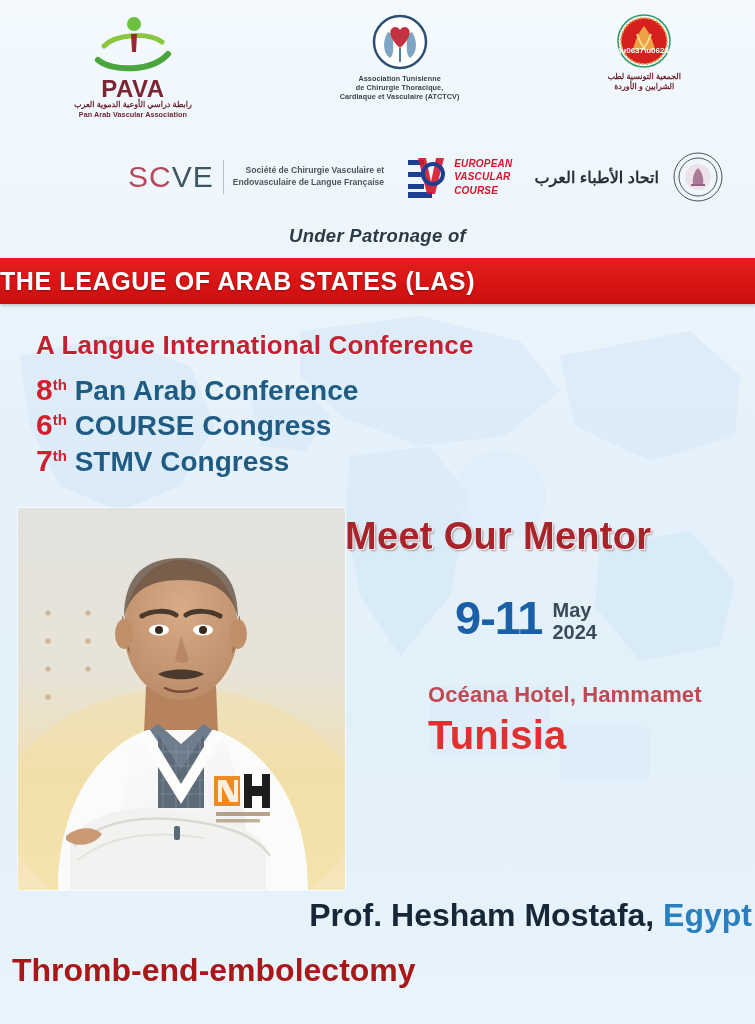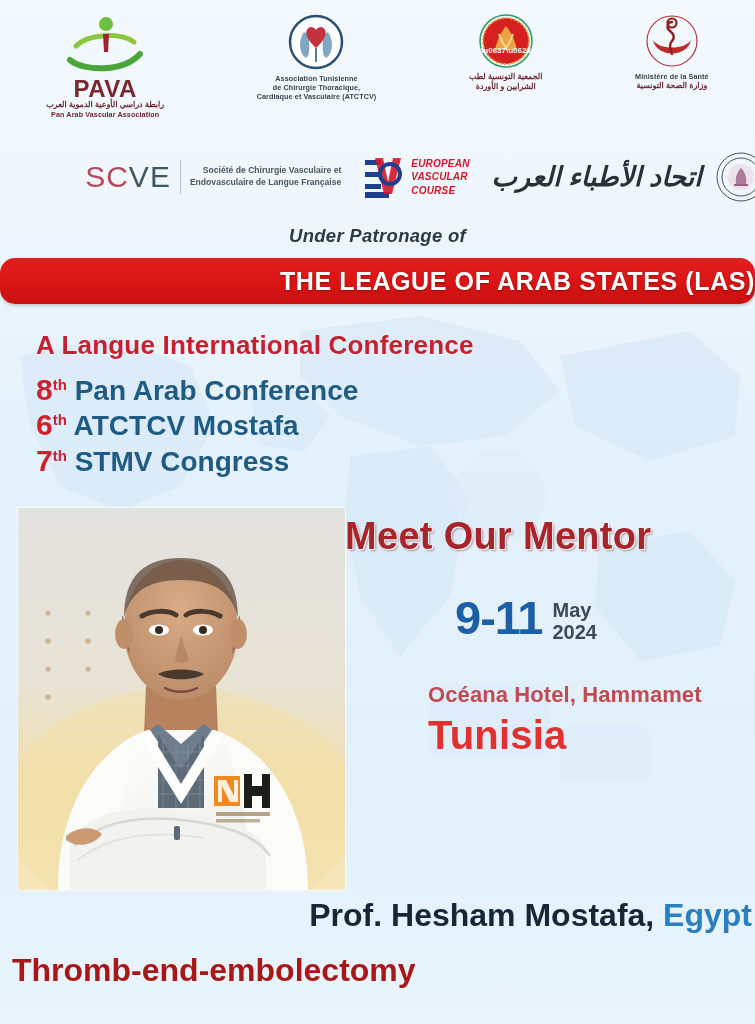--- a/index.html
+++ b/index.html
@@ -58,36 +58,35 @@
   .scve-word .s, .scve-word .c { color:#b6485c; }
   .scve-word .v, .scve-word .e { color:#3f5663; }
   .scve-div { width:1px; height:34px; background:#b9c3cb; }
   .scve-sub { font-size:8.6px; color:#4a5660; line-height:1.35; font-weight:600;text-align:right; }
 
   .evc-group { display:flex; align-items:center; gap:6px; }
   .evc-mark { width:42px; height:46px; }
   .evc-text { font-size:10px; font-weight:bold; color:#d3162a; line-height:1.32; font-style:italic; letter-spacing:.2px; }
 
   .amu-group { display:flex; align-items:center; gap:14px; }
-  .amu-word { font-size:27px; color:#2b2f36; direction:rtl; font-weight:bold;font-style:italic; }
+  .amu-word { font-size:16px; color:#2b2f36; direction:rtl; font-weight:bold; }
   .amu-seal { width:50px; height:50px; }
 
   .patronage {
     position:absolute; left:0; top:225px; width:755px;
     text-align:center; font-size:18.5px; font-weight:bold; font-style:italic;
     color:#2b3a47; letter-spacing:.3px;
   }
 
   
   .las-banner {
     position:absolute; left:0; top:258px; width:755px; height:46px;
     background:linear-gradient(180deg,#e21f1f 0%,#d91414 55%,#c91010 100%);
-    display:flex; align-items:center; justify-content:flex-end;
+    display:flex; align-items:center; justify-content:flex-start;
     box-shadow:0 2px 3px rgba(0,0,0,.18);
-    border-radius:15px;
   }
   .las-text {
     color:#ffffff; font-size:25px; font-weight:bold; letter-spacing:.6px;
     text-shadow:0 1px 2px rgba(0,0,0,.35);
   }
 
   
   .titles { position:absolute; left:36px; top:330px; width:520px; }
   .joint {
     font-size:26px; font-weight:bold; color:#c4202f; letter-spacing:.2px;
@@ -210,32 +209,20 @@
           <circle cx="27" cy="27" r="23" fill="none" stroke="#e8a23a" stroke-width="2" stroke-dasharray="2 2"></circle>
           <path d="M27,12 C22,18 18,26 16,36 L38,36 C36,26 32,18 27,12 Z" fill="#f0b94a" opacity=".85"></path>
           <path d="M20,20 C22,26 24,30 27,34 C30,30 32,26 34,20" stroke="#f7d98a" stroke-width="2" fill="none"></path>
           <text x="27" y="39" font-size="8" fill="#ffffff" text-anchor="middle" font-weight="bold">\u0637\u0628</text>
         </svg>
       </div>
       <div class="logo-cap ar">الجمعية التونسية لطب</div>
       <div class="logo-cap ar">الشرايين و الأوردة</div>
     </div>
 
-    <div class="logo-cell">
-      <div class="logo-mark minist-mark">
-        <svg viewBox="0 0 54 54" aria-hidden="true">
-          <circle cx="27" cy="27" r="25" fill="none" stroke="#b33a3a" stroke-width="1.2"></circle>
-          <path d="M8,26 C12,44 42,44 46,26 C40,36 14,36 8,26 Z" fill="#c02a2a"></path>
-          <path d="M27,8 C22,8 21,14 25,17 C29,20 30,24 27,27 C24,30 25,36 27,40" stroke="#8e2020" stroke-width="2.4" fill="none" stroke-linecap="round"></path>
-          <circle cx="27" cy="9" r="4.5" fill="none" stroke="#8e2020" stroke-width="2.2"></circle>
-        </svg>
-      </div>
-      <div class="logo-cap dark">Ministère de la Santé</div>
-      <div class="logo-cap ar">وزارة الصحة التونسية</div>
-    </div>
   </div>
 
   <div class="logo-row-2">
 
     <div class="scve-group">
       <div class="scve-word">
         <span class="s">S</span><span class="c">C</span><span class="v">V</span><span class="e">E</span>
       </div>
       <div class="scve-div"></div>
       <div class="scve-sub">
@@ -285,21 +272,21 @@
   <div class="titles">
     <div class="joint">A Langue International Conference</div>
 
     <div class="conf-line">
       <span class="num">8</span><span class="ord">th</span>
       <span>Pan Arab Conference</span>
     </div>
 
     <div class="conf-line">
       <span class="num">6</span><span class="ord">th</span>
-      <span>ATCTCV Mostafa</span>
+      <span>COURSE Congress</span>
     </div>
 
     <div class="conf-line">
       <span class="num">7</span><span class="ord">th</span>
       <span>STMV Congress</span>
     </div>
   </div>
 
   <div class="photo-frame">
     <svg viewBox="0 0 327 382" preserveAspectRatio="xMidYMid slice" aria-hidden="true">

